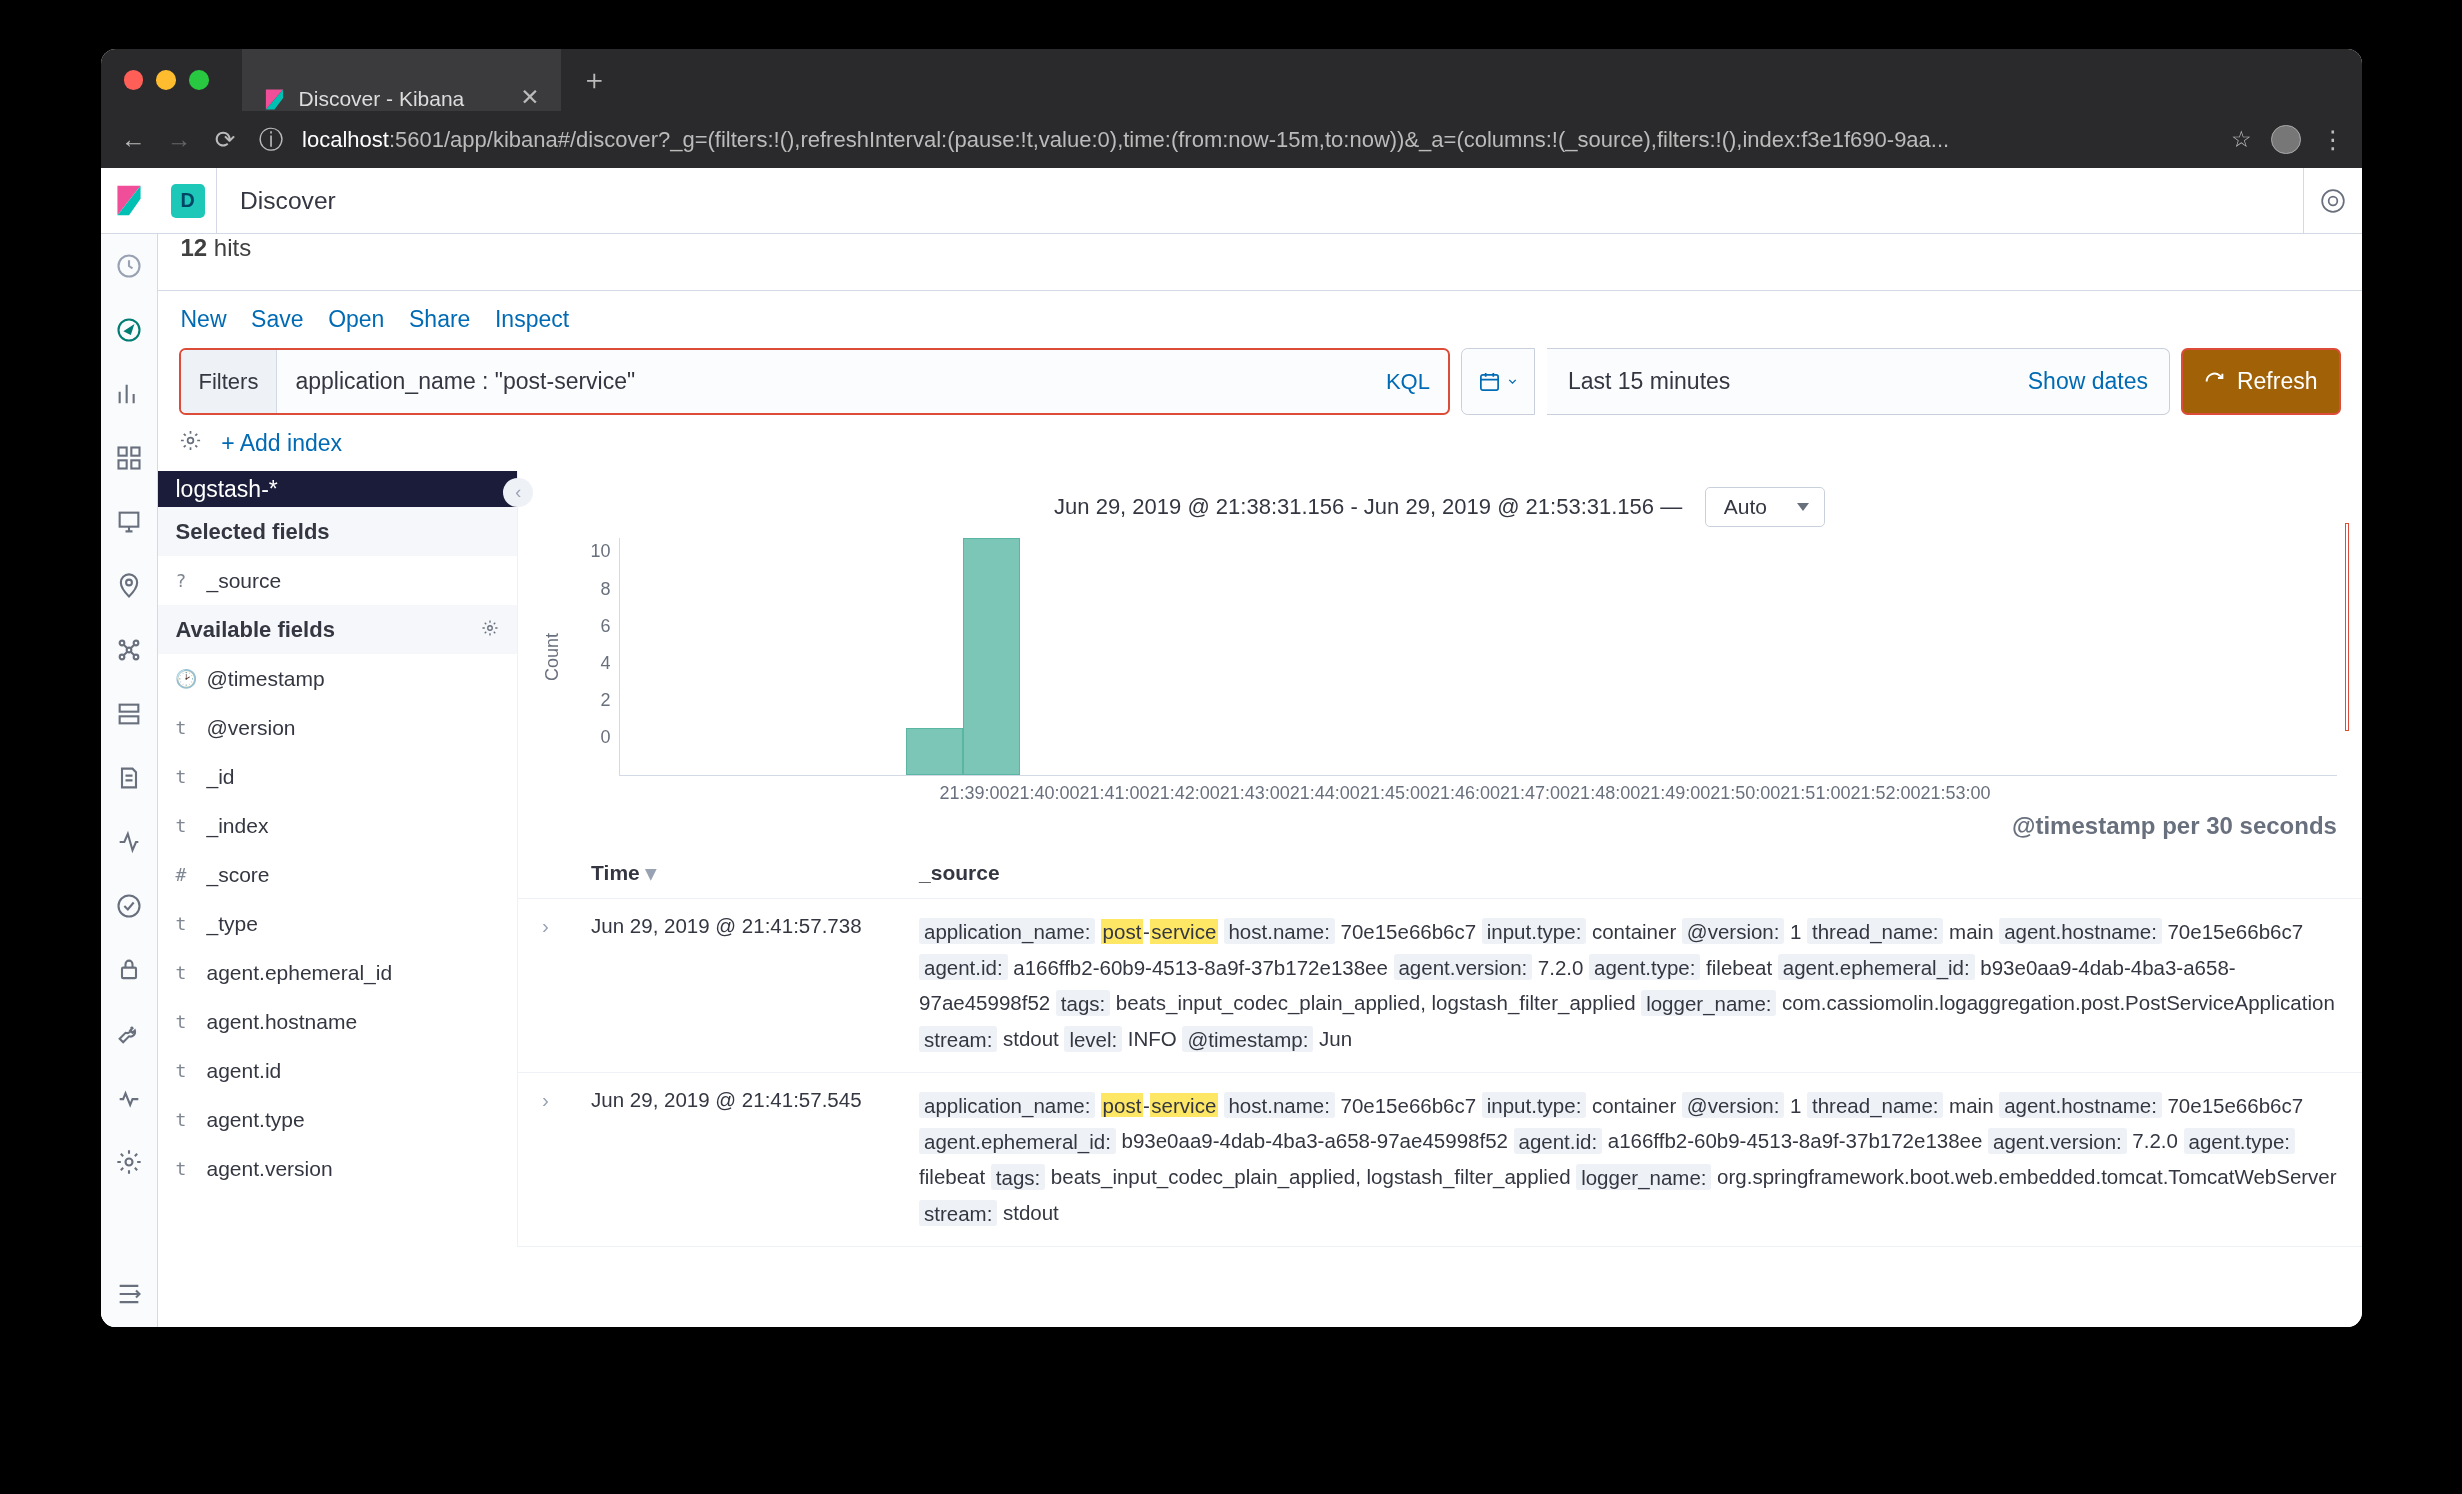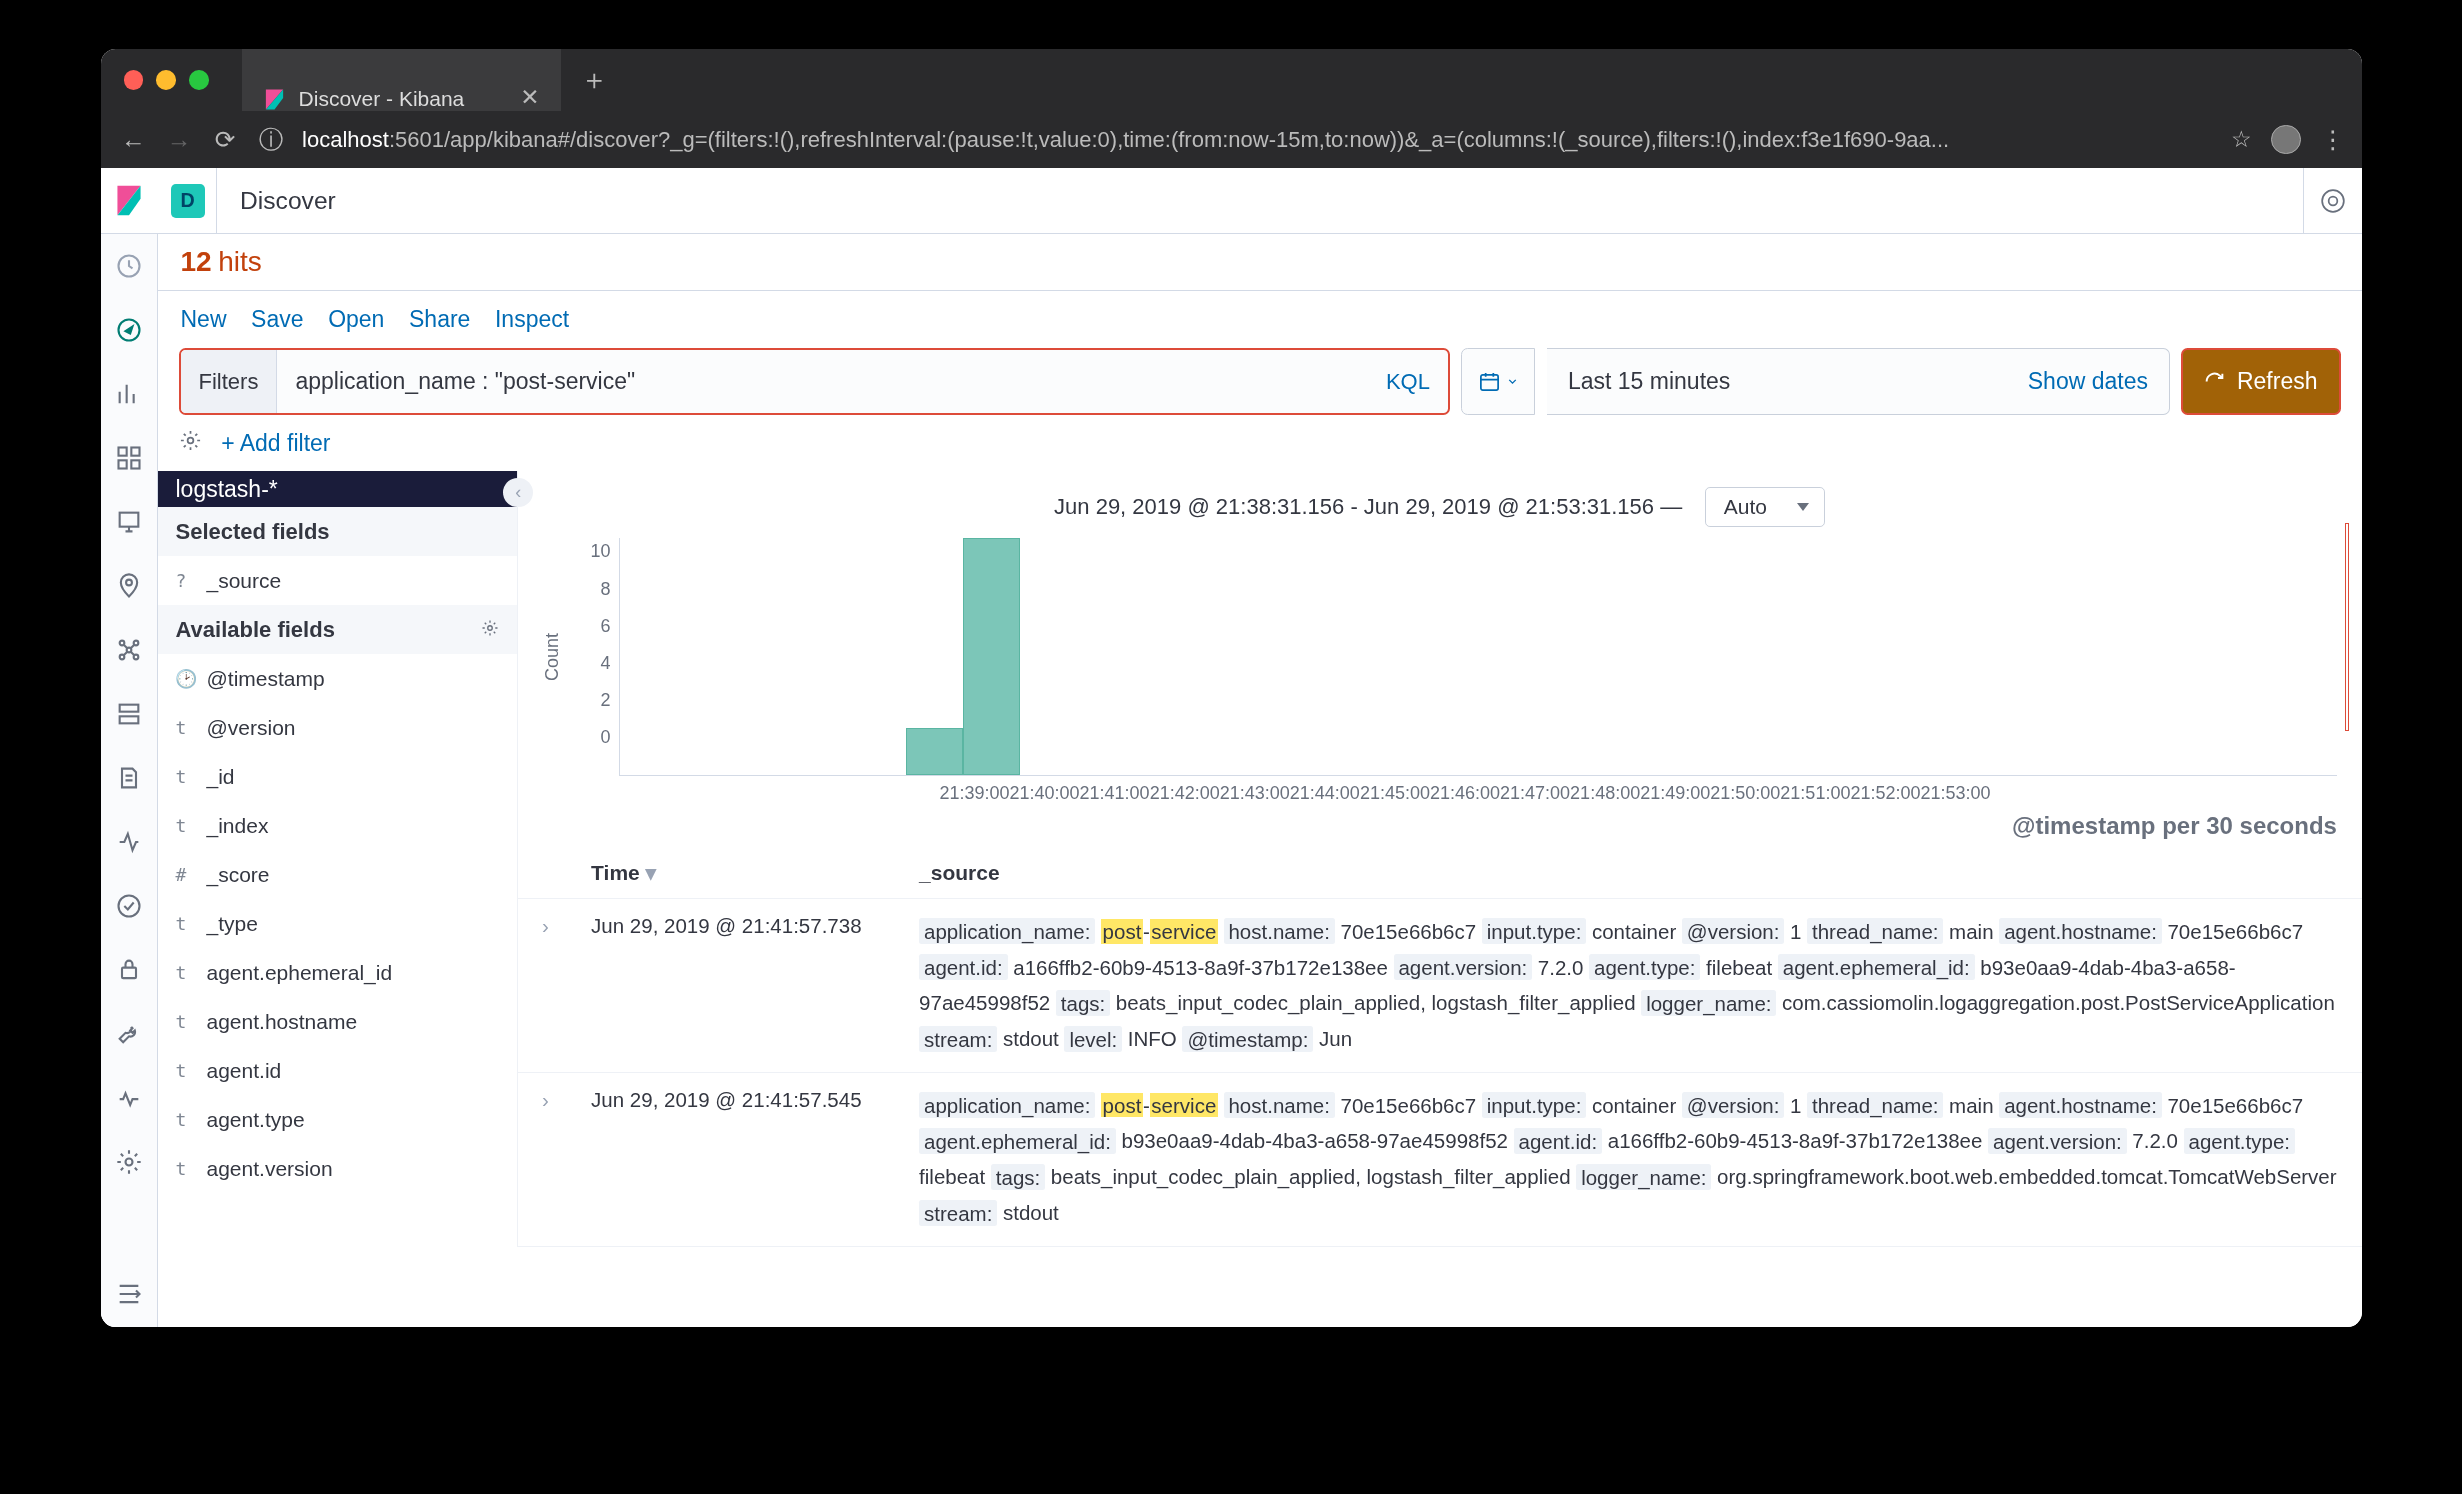--- a/index.html
+++ b/index.html
@@ -27,21 +27,21 @@
 .rail-bottom{margin-top:auto;margin-bottom:16.4px;display:flex;flex-direction:column;gap:33px;align-items:center}
 .rail svg{width:28px;height:28px}
 .main{flex:1;display:flex;flex-direction:column;overflow:hidden}
 .hdrbar{height:66px;border-bottom:1.6px solid #d3dae6;display:flex;align-items:stretch}
 .logo{width:57px;display:flex;align-items:center;justify-content:center}
 .space{width:57px;margin-left:1.6px;display:flex;align-items:center;justify-content:center}
 .space-badge{width:34px;height:34px;background:#1ec8b8;color:#046;font-weight:700;font-size:19.7px;display:flex;align-items:center;justify-content:center;border-radius:4.9px}
 .crumb{display:flex;align-items:center;padding:0 23px;font-size:24.6px;color:#343741;border-left:1.6px solid #d3dae6}
 .hdr-spacer{flex:1}
 .hdr-ico{width:59px;display:flex;align-items:center;justify-content:center;border-left:1.6px solid #d3dae6}
-.hits{height:57px;border-bottom:1.6px solid #d3dae6;display:flex;align-items:center;padding:0 23px;font-size:28px;color:#c2410c}
+.hits{height:57px;border-bottom:1.6px solid #d3dae6;display:flex;padding:0 23px;font-size:24px;color:#404040}
 .hits b{margin-right:6.6px}
 .menurow{height:57px;display:flex;align-items:center;padding:0 23px;gap:24.6px}
 .menurow a{color:#006bb4;font-size:23px;text-decoration:none}
 .searchrow{display:flex;align-items:stretch;padding:0 21px;gap:11.5px;height:67px}
 .s-wrap{flex:1;display:flex;align-items:stretch;border:2.5px solid #dd4b39;border-radius:6.6px;background:#fbfcfd}
 .s-filters{background:#eef1f6;border-right:0.8px solid #d3dae6;display:flex;align-items:center;padding:0 18px;font-size:22px;color:#343741;border-radius:4.9px 0 0 4.9px}
 .s-input{flex:1;border:none;font-size:23px;padding:0 18px;outline:none;background:transparent;color:#343741}
 .s-kql{color:#006bb4;font-size:22px;display:flex;align-items:center;padding:0 18px}
 .date-cal{width:74px;border:0.8px solid #c9d0db;border-radius:6.6px 0 0 6.6px;display:flex;align-items:center;justify-content:center;gap:4.9px;background:#fbfcfd}
 .date-range{width:623px;border:0.8px solid #c9d0db;border-left:none;border-radius:0 6.6px 6.6px 0;display:flex;align-items:center;padding:0 21px;font-size:23px;color:#343741;background:#fbfcfd}
@@ -253,21 +253,21 @@
               <span>Refresh</span>
             </button>
           </div>
           <div class="filterrow">
             <span class="gear">
               <svg width="23" height="23" viewBox="0 0 24 24" fill="none" stroke="#69707d" stroke-width="1.8">
                   <circle cx="12" cy="12" r="3"></circle>
                   <path d="M12 2v3m0 14v3M2 12h3m14 0h3M5 5l2 2m10 10l2 2M5 19l2-2m10-10l2-2"></path>
                 </svg>
             </span>
-            <span class="addfilter">+ Add filter</span>
+            <span class="addfilter">+ Add index</span>
           </div>
           <div class="body">
             <div class="sidebar">
               <div class="collapse">‹</div>
               <div class="idx">logstash-*</div>
               <div class="sec-hdr">Selected fields</div>
               <div id="sel-fields">
                   <div class="field">
                     <span class="ftype">?</span>
                     <span>_source</span>

